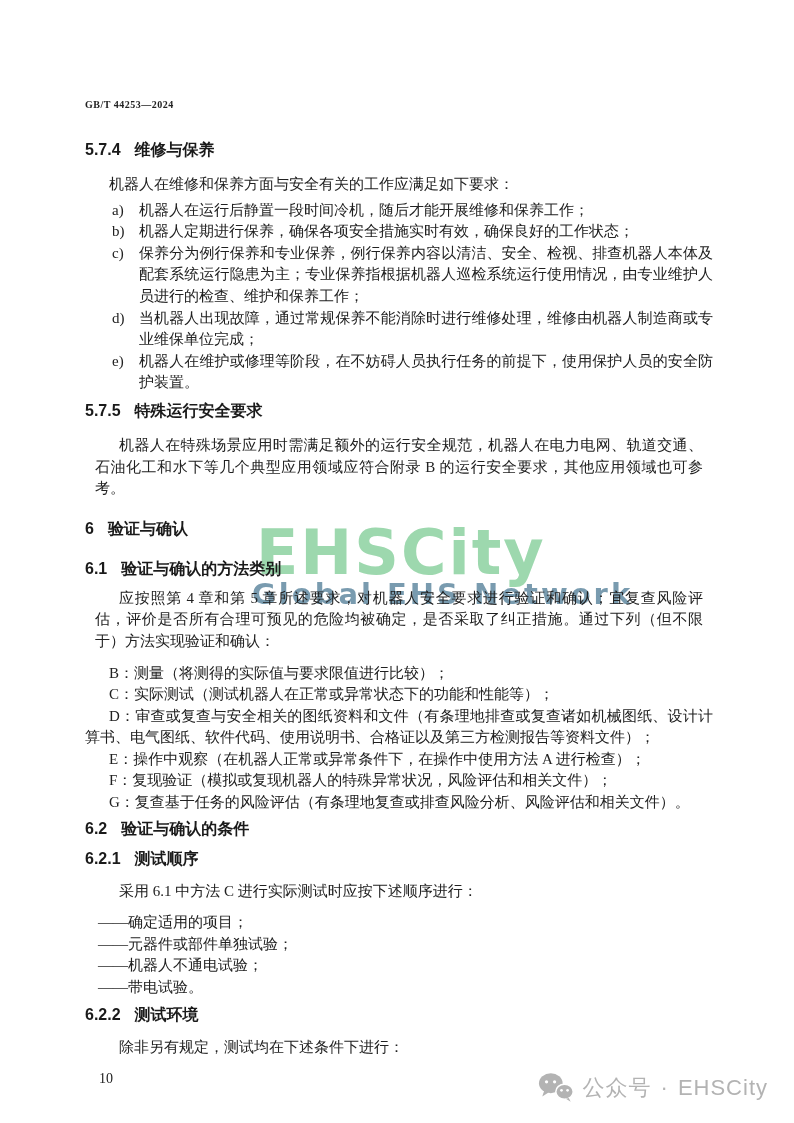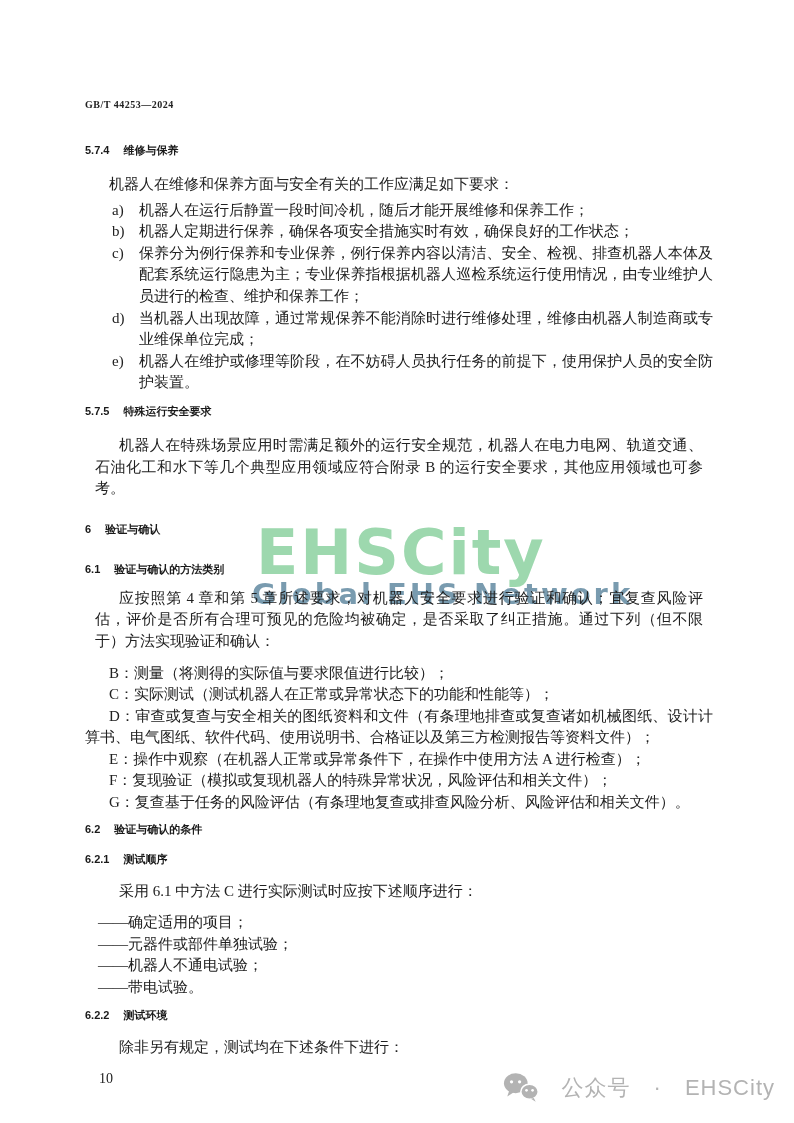--- a/index.html
+++ b/index.html
@@ -25,43 +25,43 @@
   .content {
     position:absolute; left:85px; top:96px; width:628px; z-index:1;
     font-size:15px; line-height:21.6px;
   }
   .doc-header {
     font-weight:bold; font-size:10px; line-height:18px;
     margin:0 0 27px 0; letter-spacing:0.5px;
   }
   .heading {
     font-family:"Liberation Sans","DejaVu Sans",sans-serif;
-    font-weight:bold; font-size:11px; line-height:18px; color:#1a1a1a;
+    font-weight:bold; font-size:16px; line-height:18px; color:#1a1a1a;
   }
   .h-num { margin-right:14px; }
   .h-574 { margin:0 0 15px 0; }
   .h-575 { margin:8px 0 15px 0; }
   .h-ch6 { margin:20px 0 22px 0; }
   .h-61  { margin:0 0 10px 0; }
   .h-62  { margin:6px 0 12px 0; }
   .h-621 { margin:0 0 13px 0; }
   .h-622 { margin:7px 0 13px 0; }
   .para { margin:10px; text-indent:1.6em; text-align:justify; }
   .para-intro { margin:0 0 4px 0; }
   .alpha-list { margin:0; padding:0; list-style:none; }
   .alpha-item { display:flex; text-align:justify; }
   .alpha-marker { flex:none; width:27px; padding-left:27px; }
   .alpha-text { flex:1; }
   .method-para { margin:0; text-indent:1.6em; text-align:justify; }
   .dash-list { margin:0; padding:0; list-style:none; }
   .dash-item { padding-left:13px; }
   .page-num { margin:0; padding-left:14px; font-size:14px; line-height:21.6px; }
   .footer {
-    position:absolute; right:19px; top:1072px; z-index:1;
-    display:flex; align-items:center; gap:23px;
+    position:absolute; right:26px; top:1072px; z-index:1;
+    display:flex; align-items:center; gap:9px;
     font-family:"Liberation Sans","DejaVu Sans",sans-serif;
     font-size:22px; color:#b3b3b3; letter-spacing:1px;
   }
   .wechat-icon { width:36px; height:31px; display:block; }
 </style>
 </head>
 <body>
 
 <div class="page">
 

